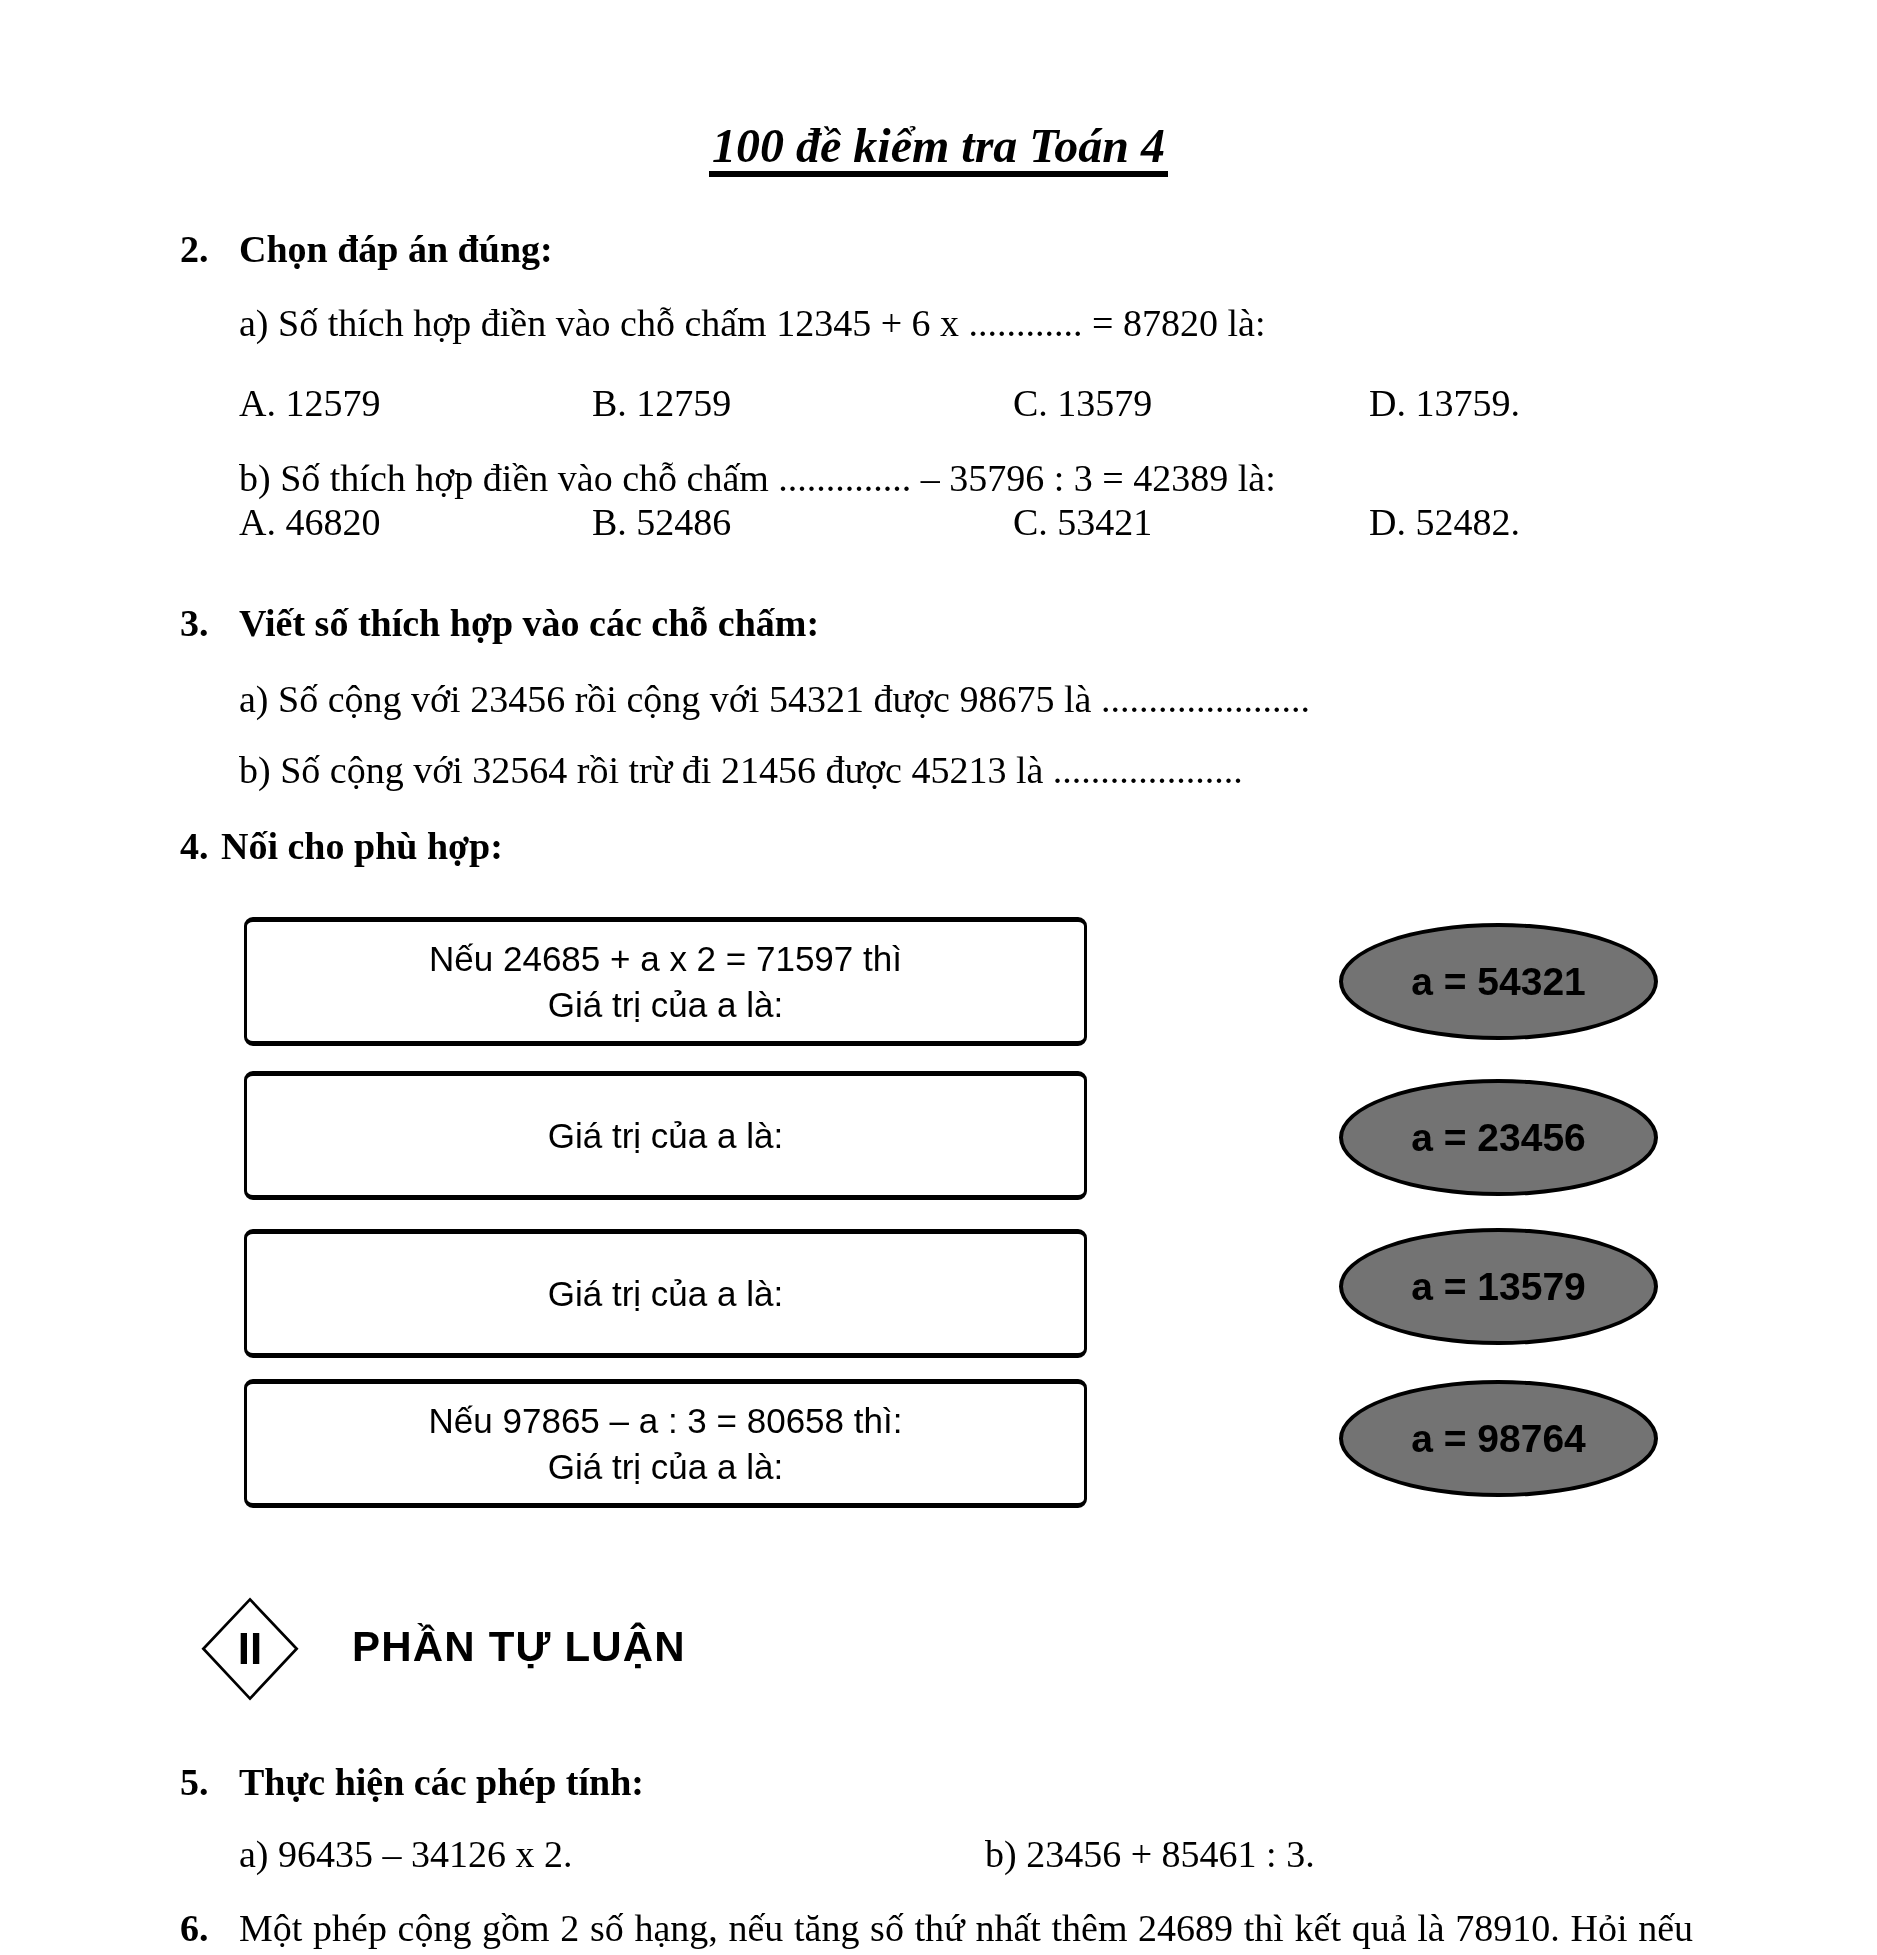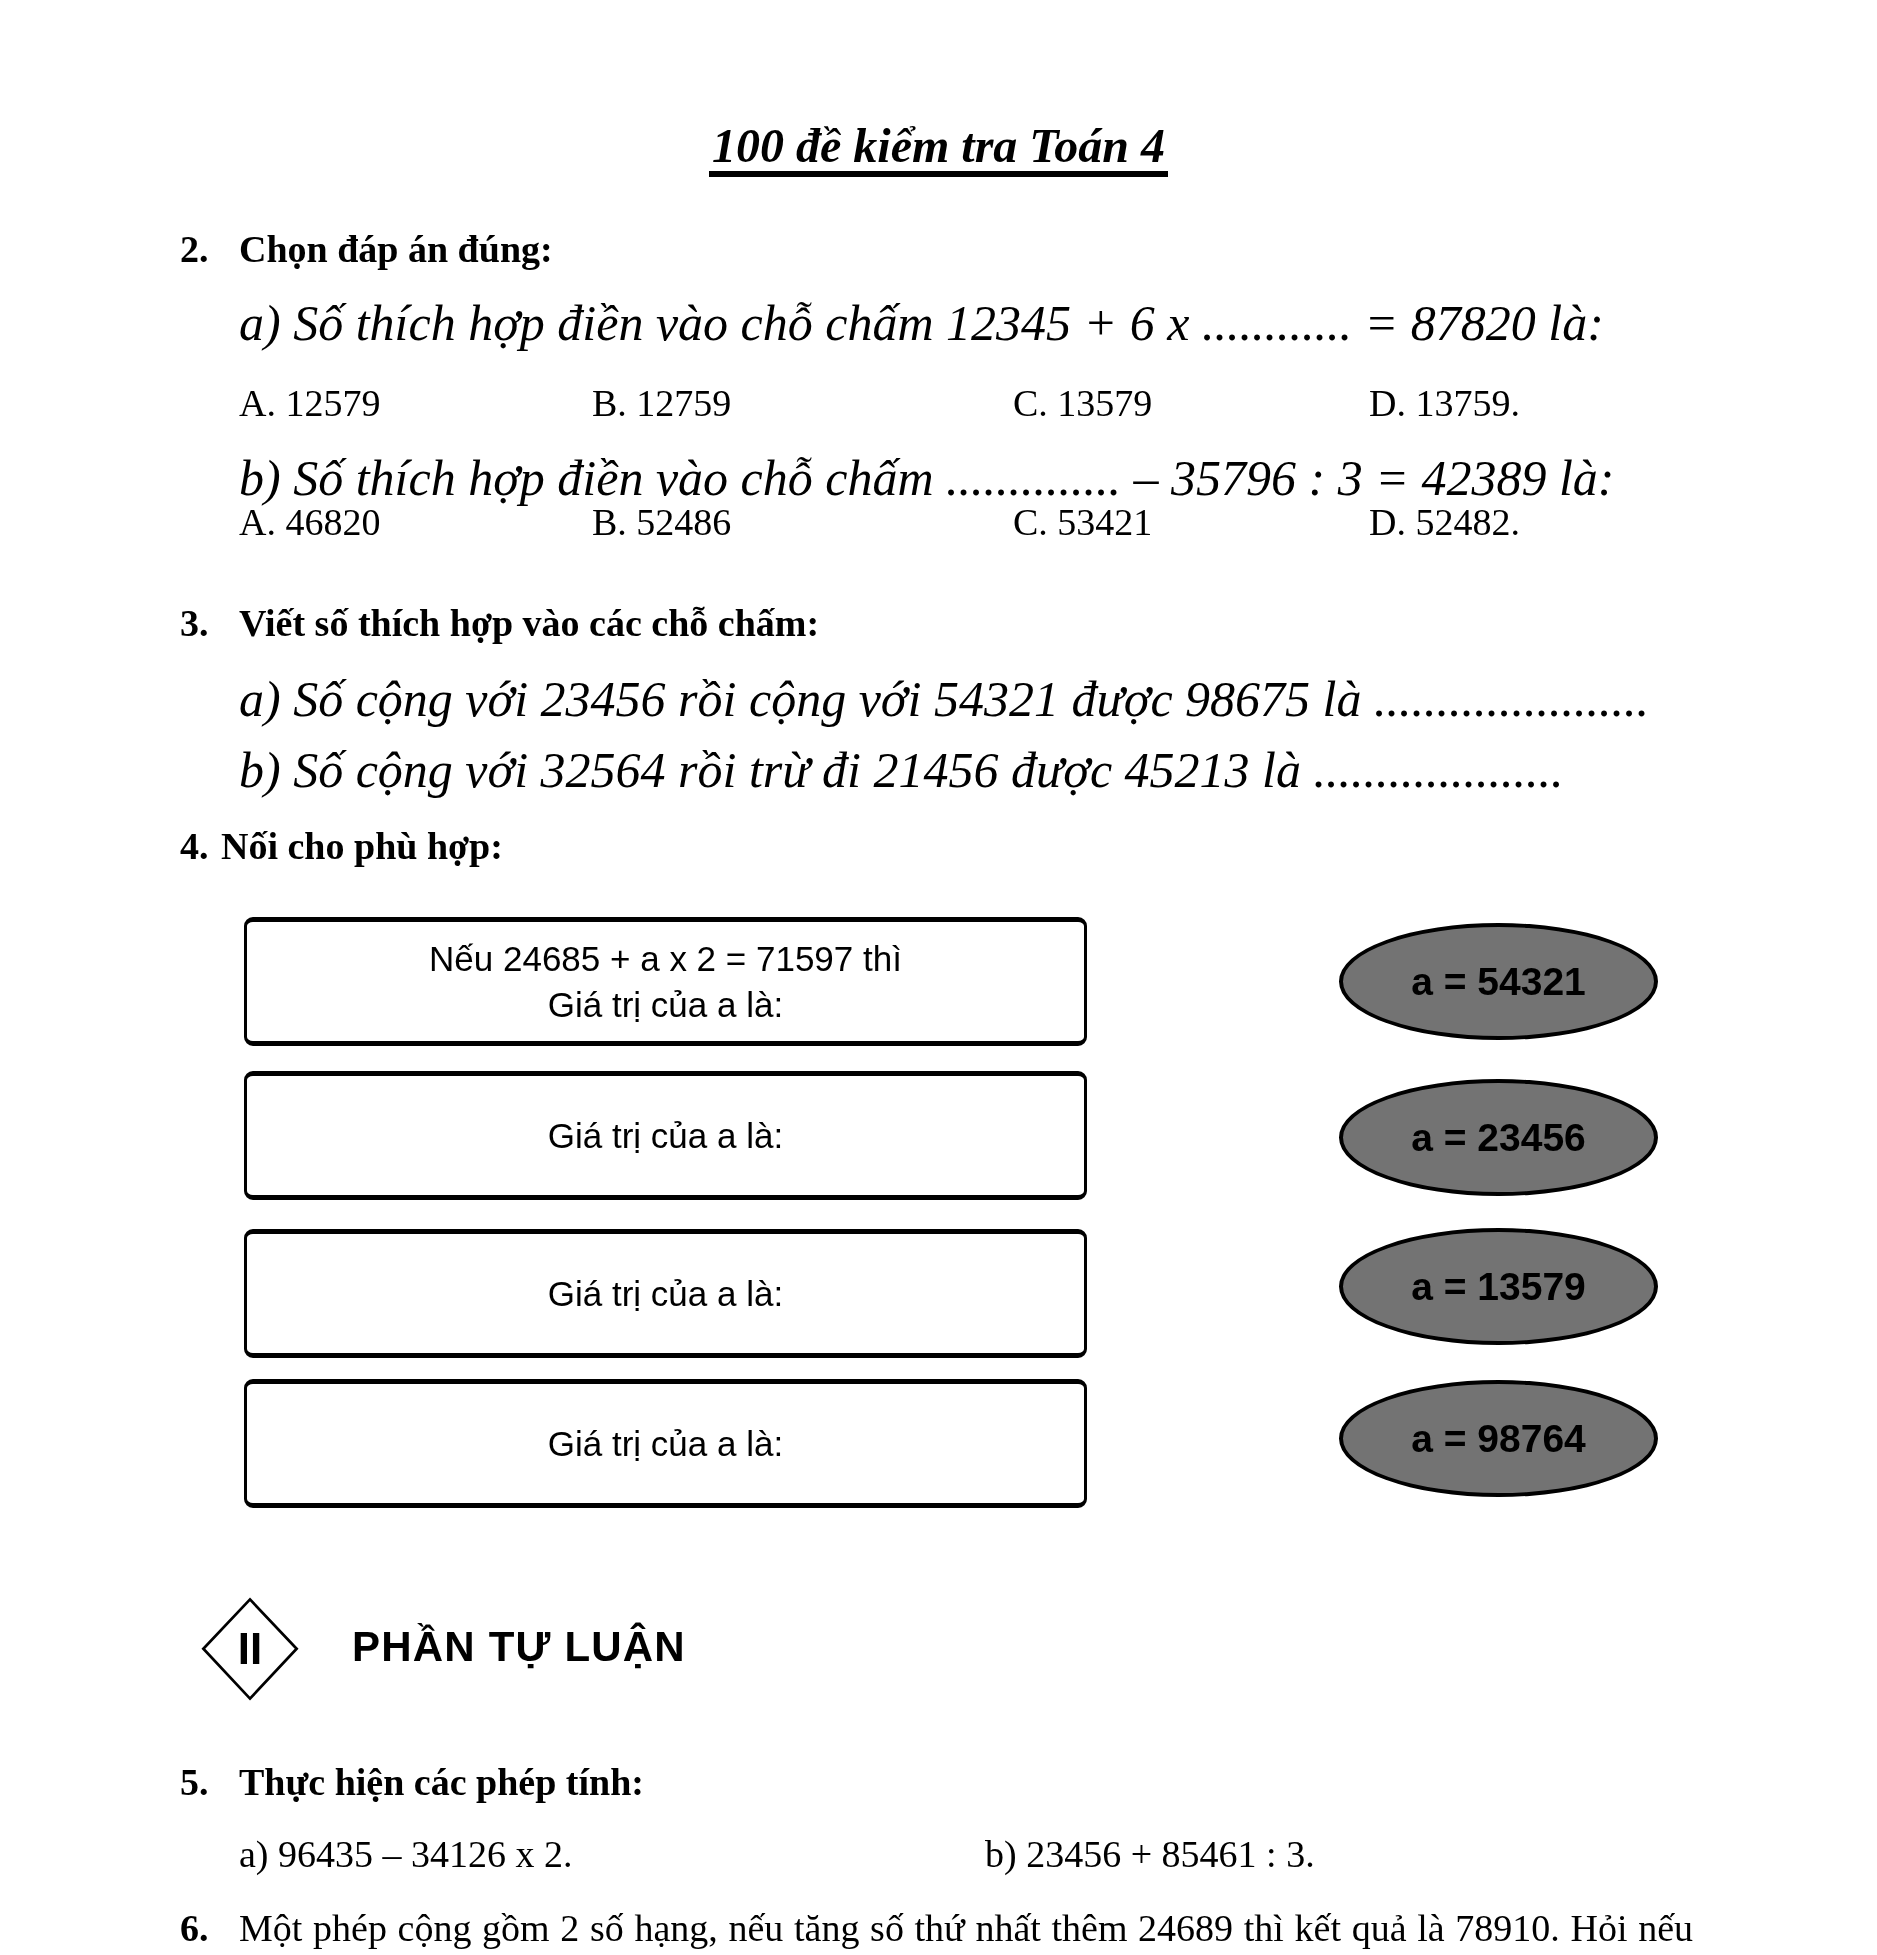--- a/index.html
+++ b/index.html
@@ -15,21 +15,21 @@
     display:inline-block; font-style:italic; font-weight:bold; font-size:48px; line-height:43px;
     border-bottom:6.3px solid #000; padding:0 3.1px 3.9px 3.1px;
   }
 
   
   .qhead { position:absolute; left:180px; font-weight:bold; font-size:38px; line-height:44px; white-space:nowrap; }
   .qhead .qnum { display:inline-block; width:59px; }
   .qhead.tight .qnum { width:41px; }
 
   
-  .line { position:absolute; left:239px; font-size:50px; line-height:44px; white-space:nowrap;font-style:italic; }
+  .line { position:absolute; left:239px; font-size:38px; line-height:44px; white-space:nowrap; }
 
   
   .opts { position:absolute; left:0; width:1877px; height:59px; }
   .opts .opt { position:absolute; font-size:38px; line-height:44px; white-space:nowrap; }
   .opt0 { left:239px; } .opt1 { left:592px; } .opt2 { left:1013px; } .opt3 { left:1369px; }
 
   
   .matchbox {
     position:absolute; left:244px; width:843px; height:129px; box-sizing:border-box;
     border:solid #000; border-width:5.5px 3.5px; border-radius:9px; background:#fff;
@@ -105,20 +105,21 @@
   <div>Nếu 24685 + a x 2 = 71597 thì</div>
   <div>Giá trị của a là:</div>
 </div>
 <div class="matchbox" style="top:1071px">
   <div>Giá trị của a là:</div>
 </div>
 <div class="matchbox" style="top:1229px">
   <div>Giá trị của a là:</div>
 </div>
 <div class="matchbox" style="top:1379px">
+  <div>Nếu 97865 – a : 3 = 80658 thì:</div>
   <div>Giá trị của a là:</div>
 </div>
 
 <div class="oval" style="top:923px">
   <span>a = 54321</span>
 </div>
 <div class="oval" style="top:1079px">
   <span>a = 23456</span>
 </div>
 <div class="oval" style="top:1228px">

